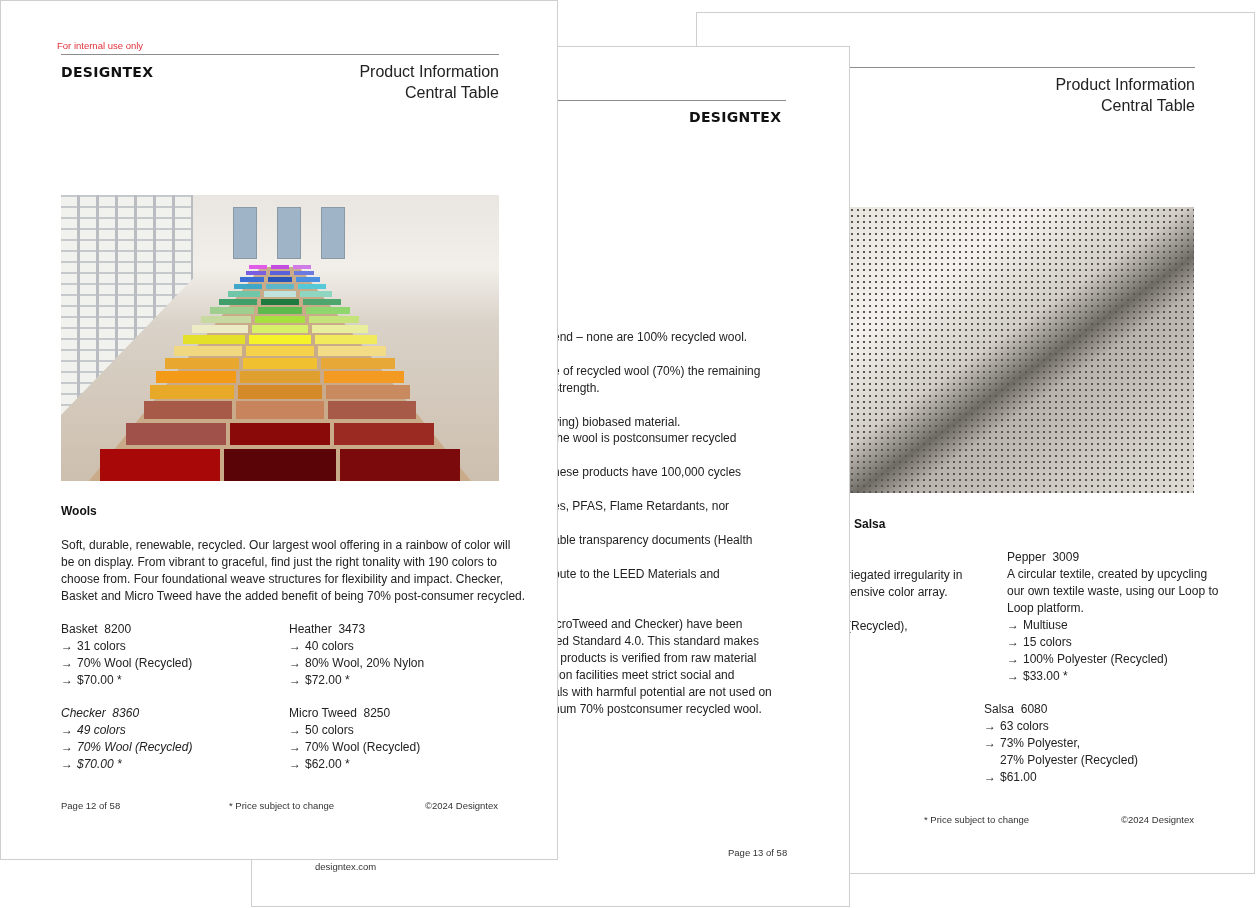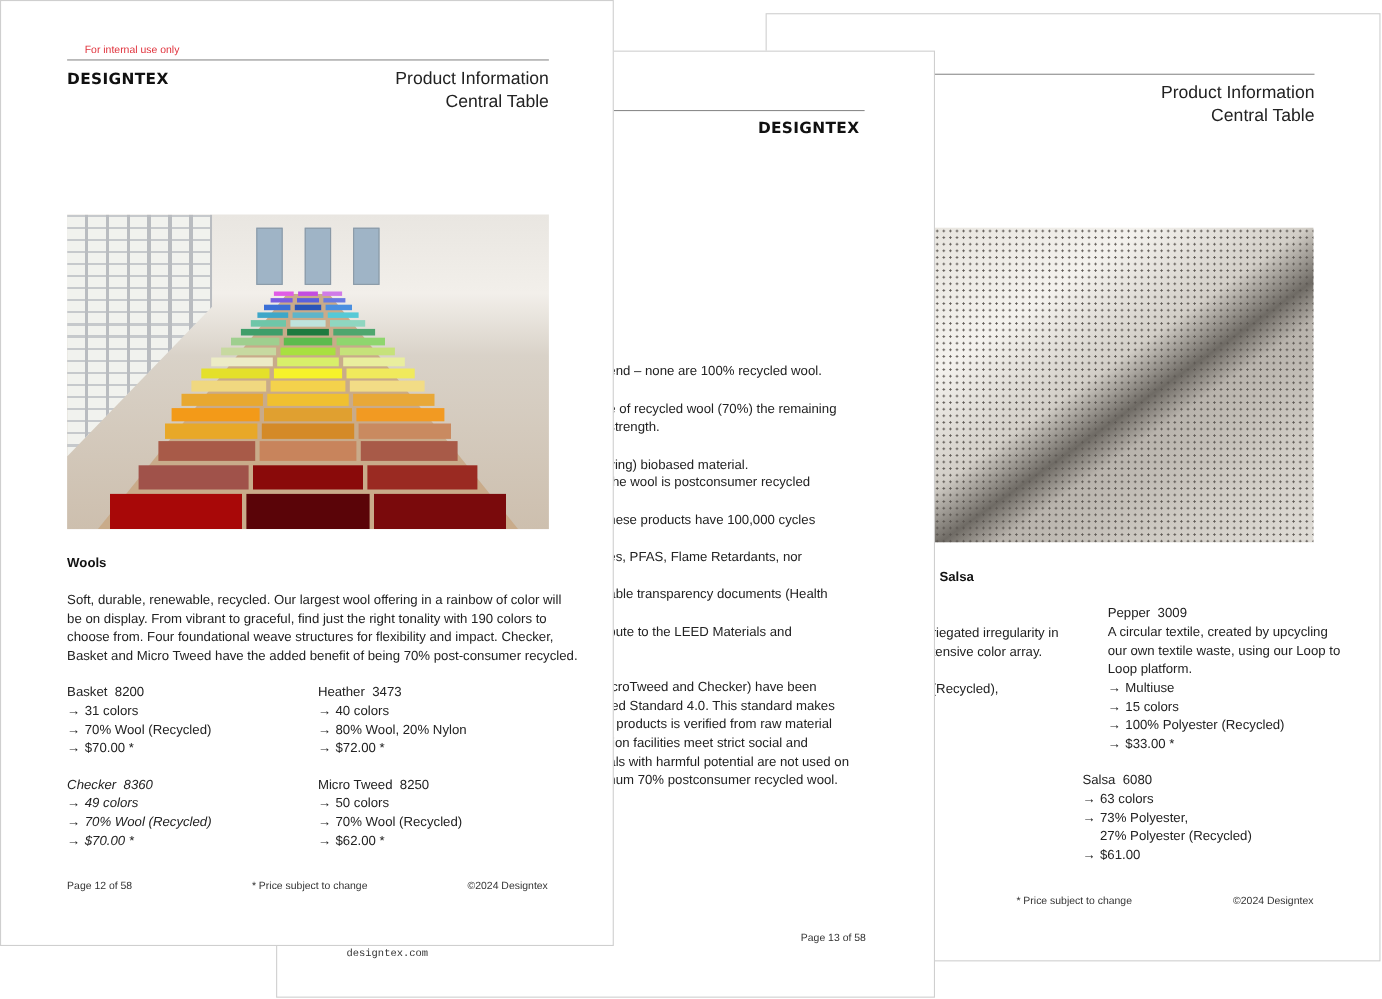--- a/index.html
+++ b/index.html
@@ -152,25 +152,25 @@
     <div style="height:16.9px"></div>
     <div>icroTweed and Checker) have been</div>
     <div>led Standard 4.0. This standard makes</div>
     <div>r products is verified from raw material</div>
     <div>tion facilities  meet strict social and</div>
     <div>als with harmful potential are not used on</div>
     <div>num 70% postconsumer recycled wool.</div>
   </div>
 
   <div class="footer-text" style="left:476px; top:800px;">Page 13 of 58</div>
-  <div class="footer-text" style="left:63px; top:814px;font-family:Liberation Mono, monospace;">designtex.com</div>
+  <div class="footer-text" style="left:63px; top:814px;">designtex.com</div>
 </div>
 
 <div class="page" id="page-front">
-  <div class="internal" style="left:76px; top:39px;">For internal use only</div>
+  <div class="internal" style="left:56px; top:39px;">For internal use only</div>
   <div class="rule" style="left:60px; top:53px; width:438px;"></div>
   <div class="logo" style="left:60px; top:64px;">DESIGNTEX</div>
   <div class="doc-title" style="left:200px; top:60px; width:298px;">
     <div>Product Information</div>
     <div>Central Table</div>
   </div>
 
   <div class="wool-photo">
     <div class="wall-left"></div>
     <div class="window" style="left:172px;"></div>

